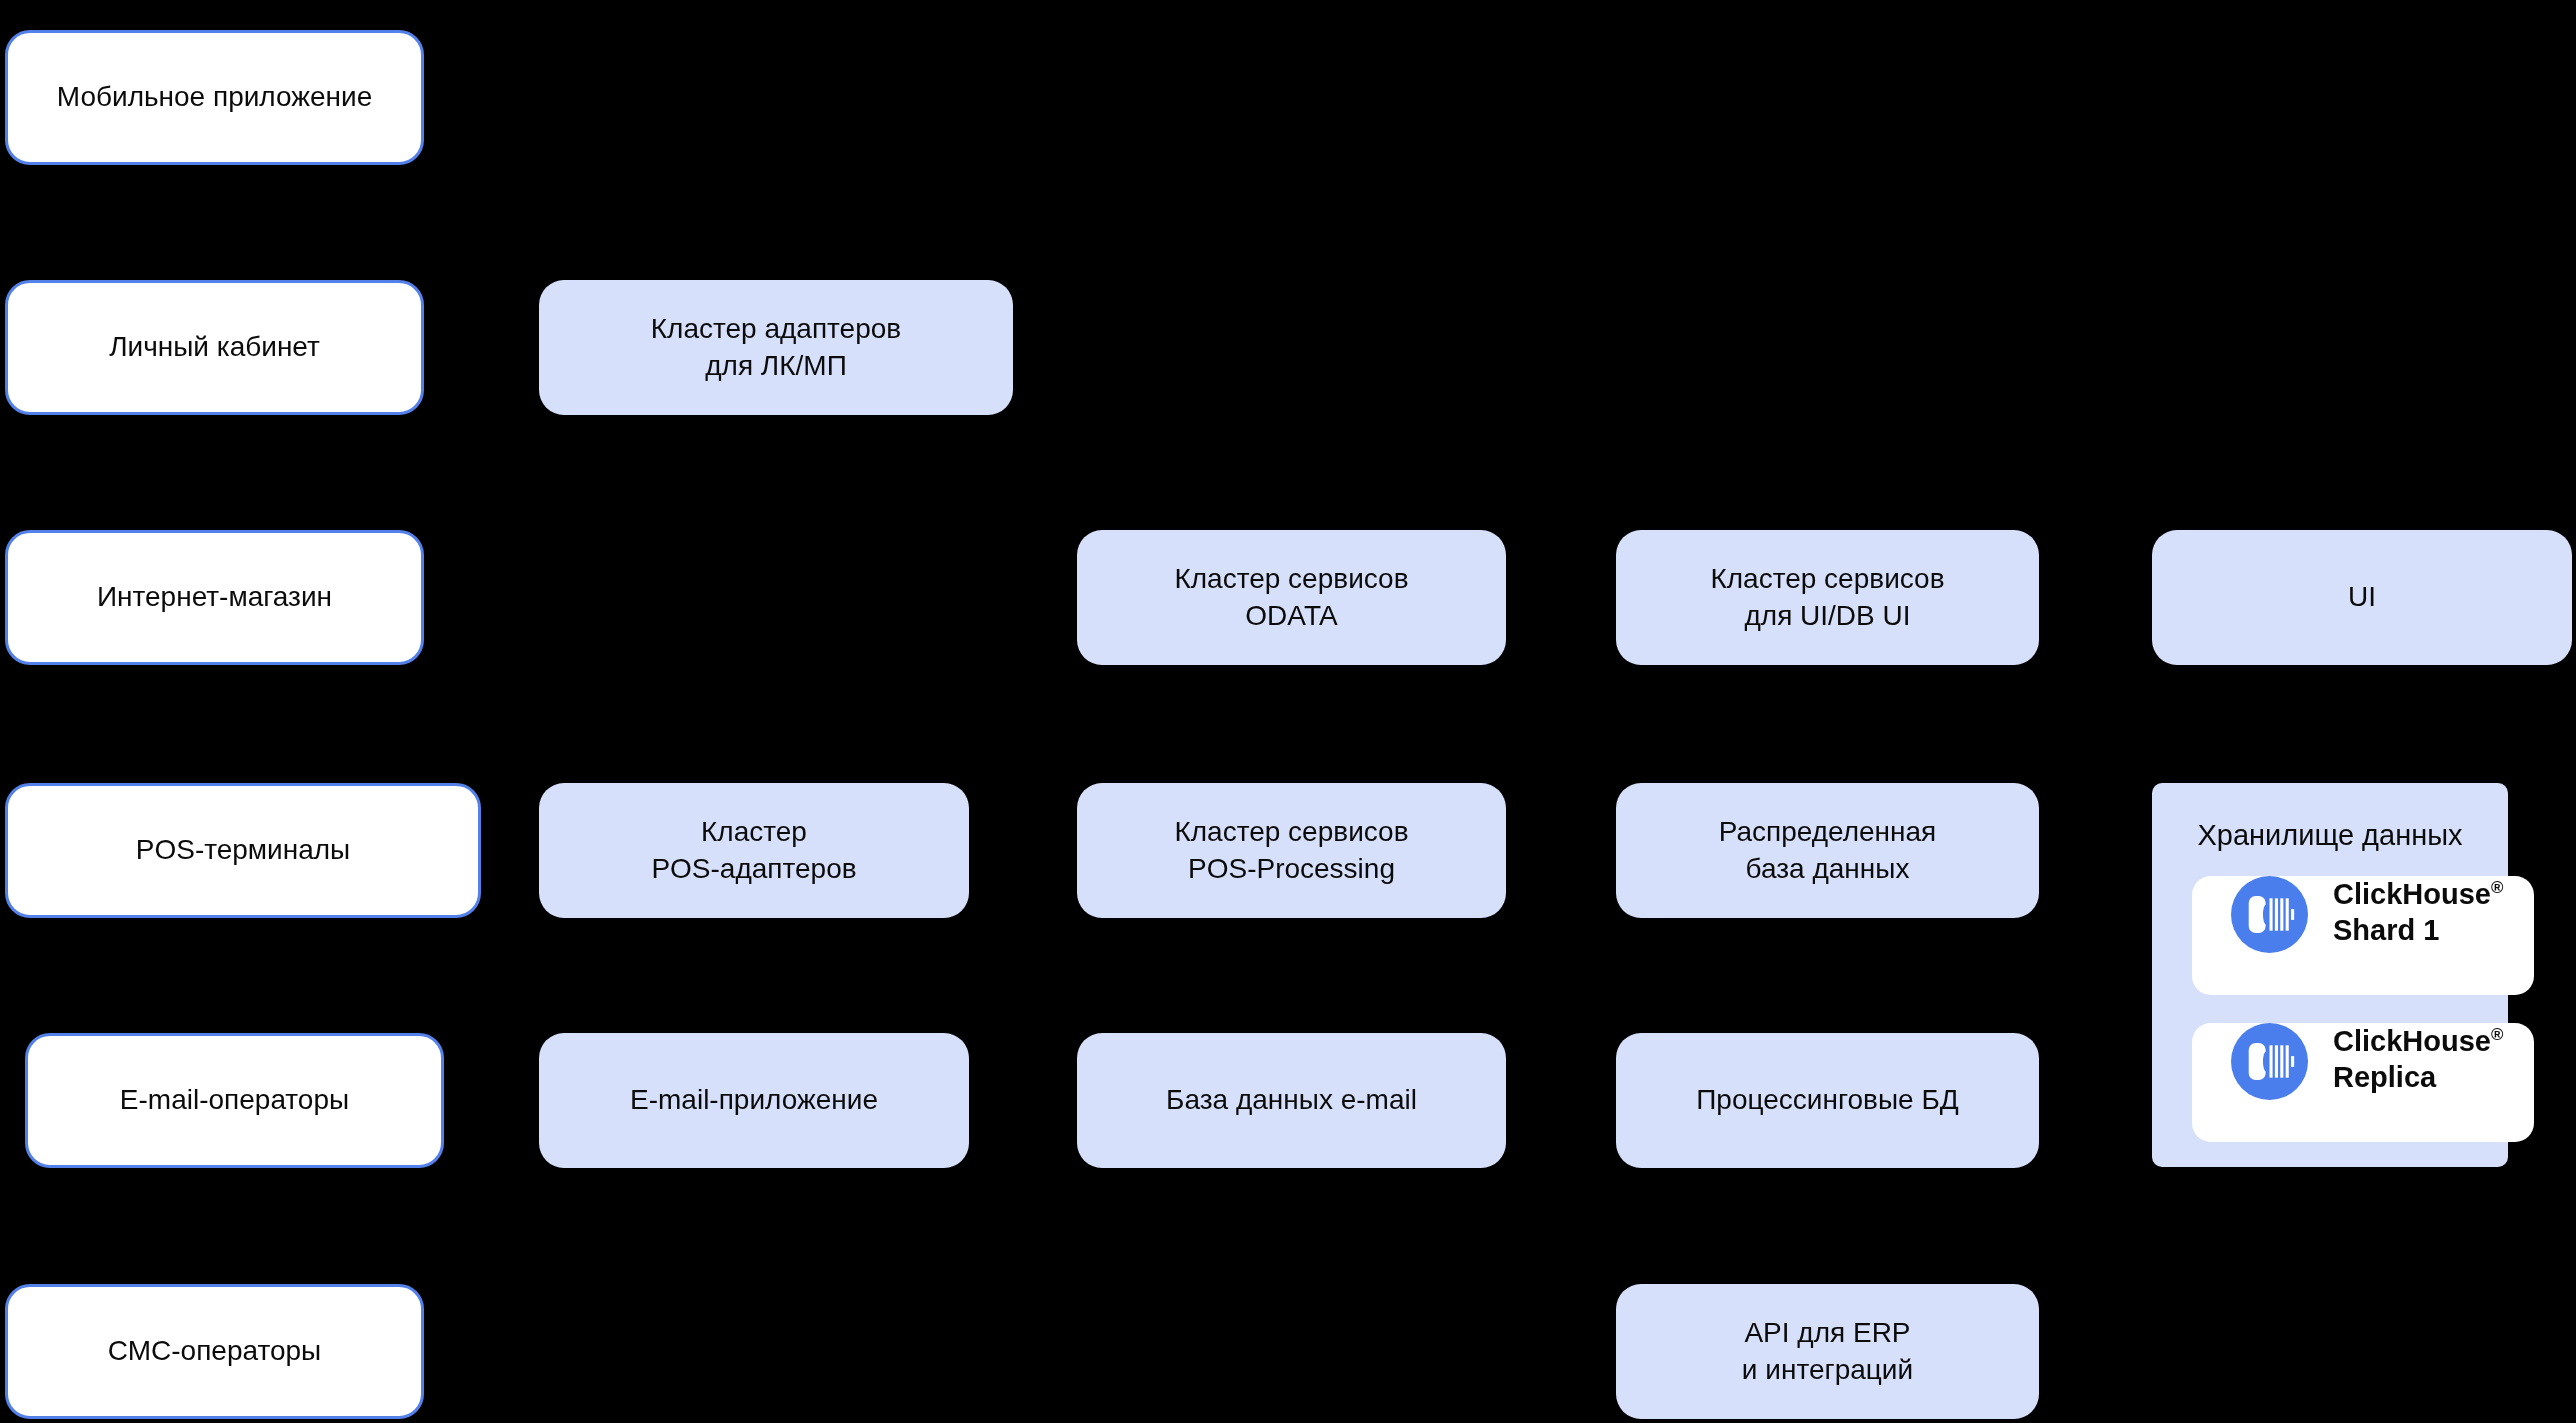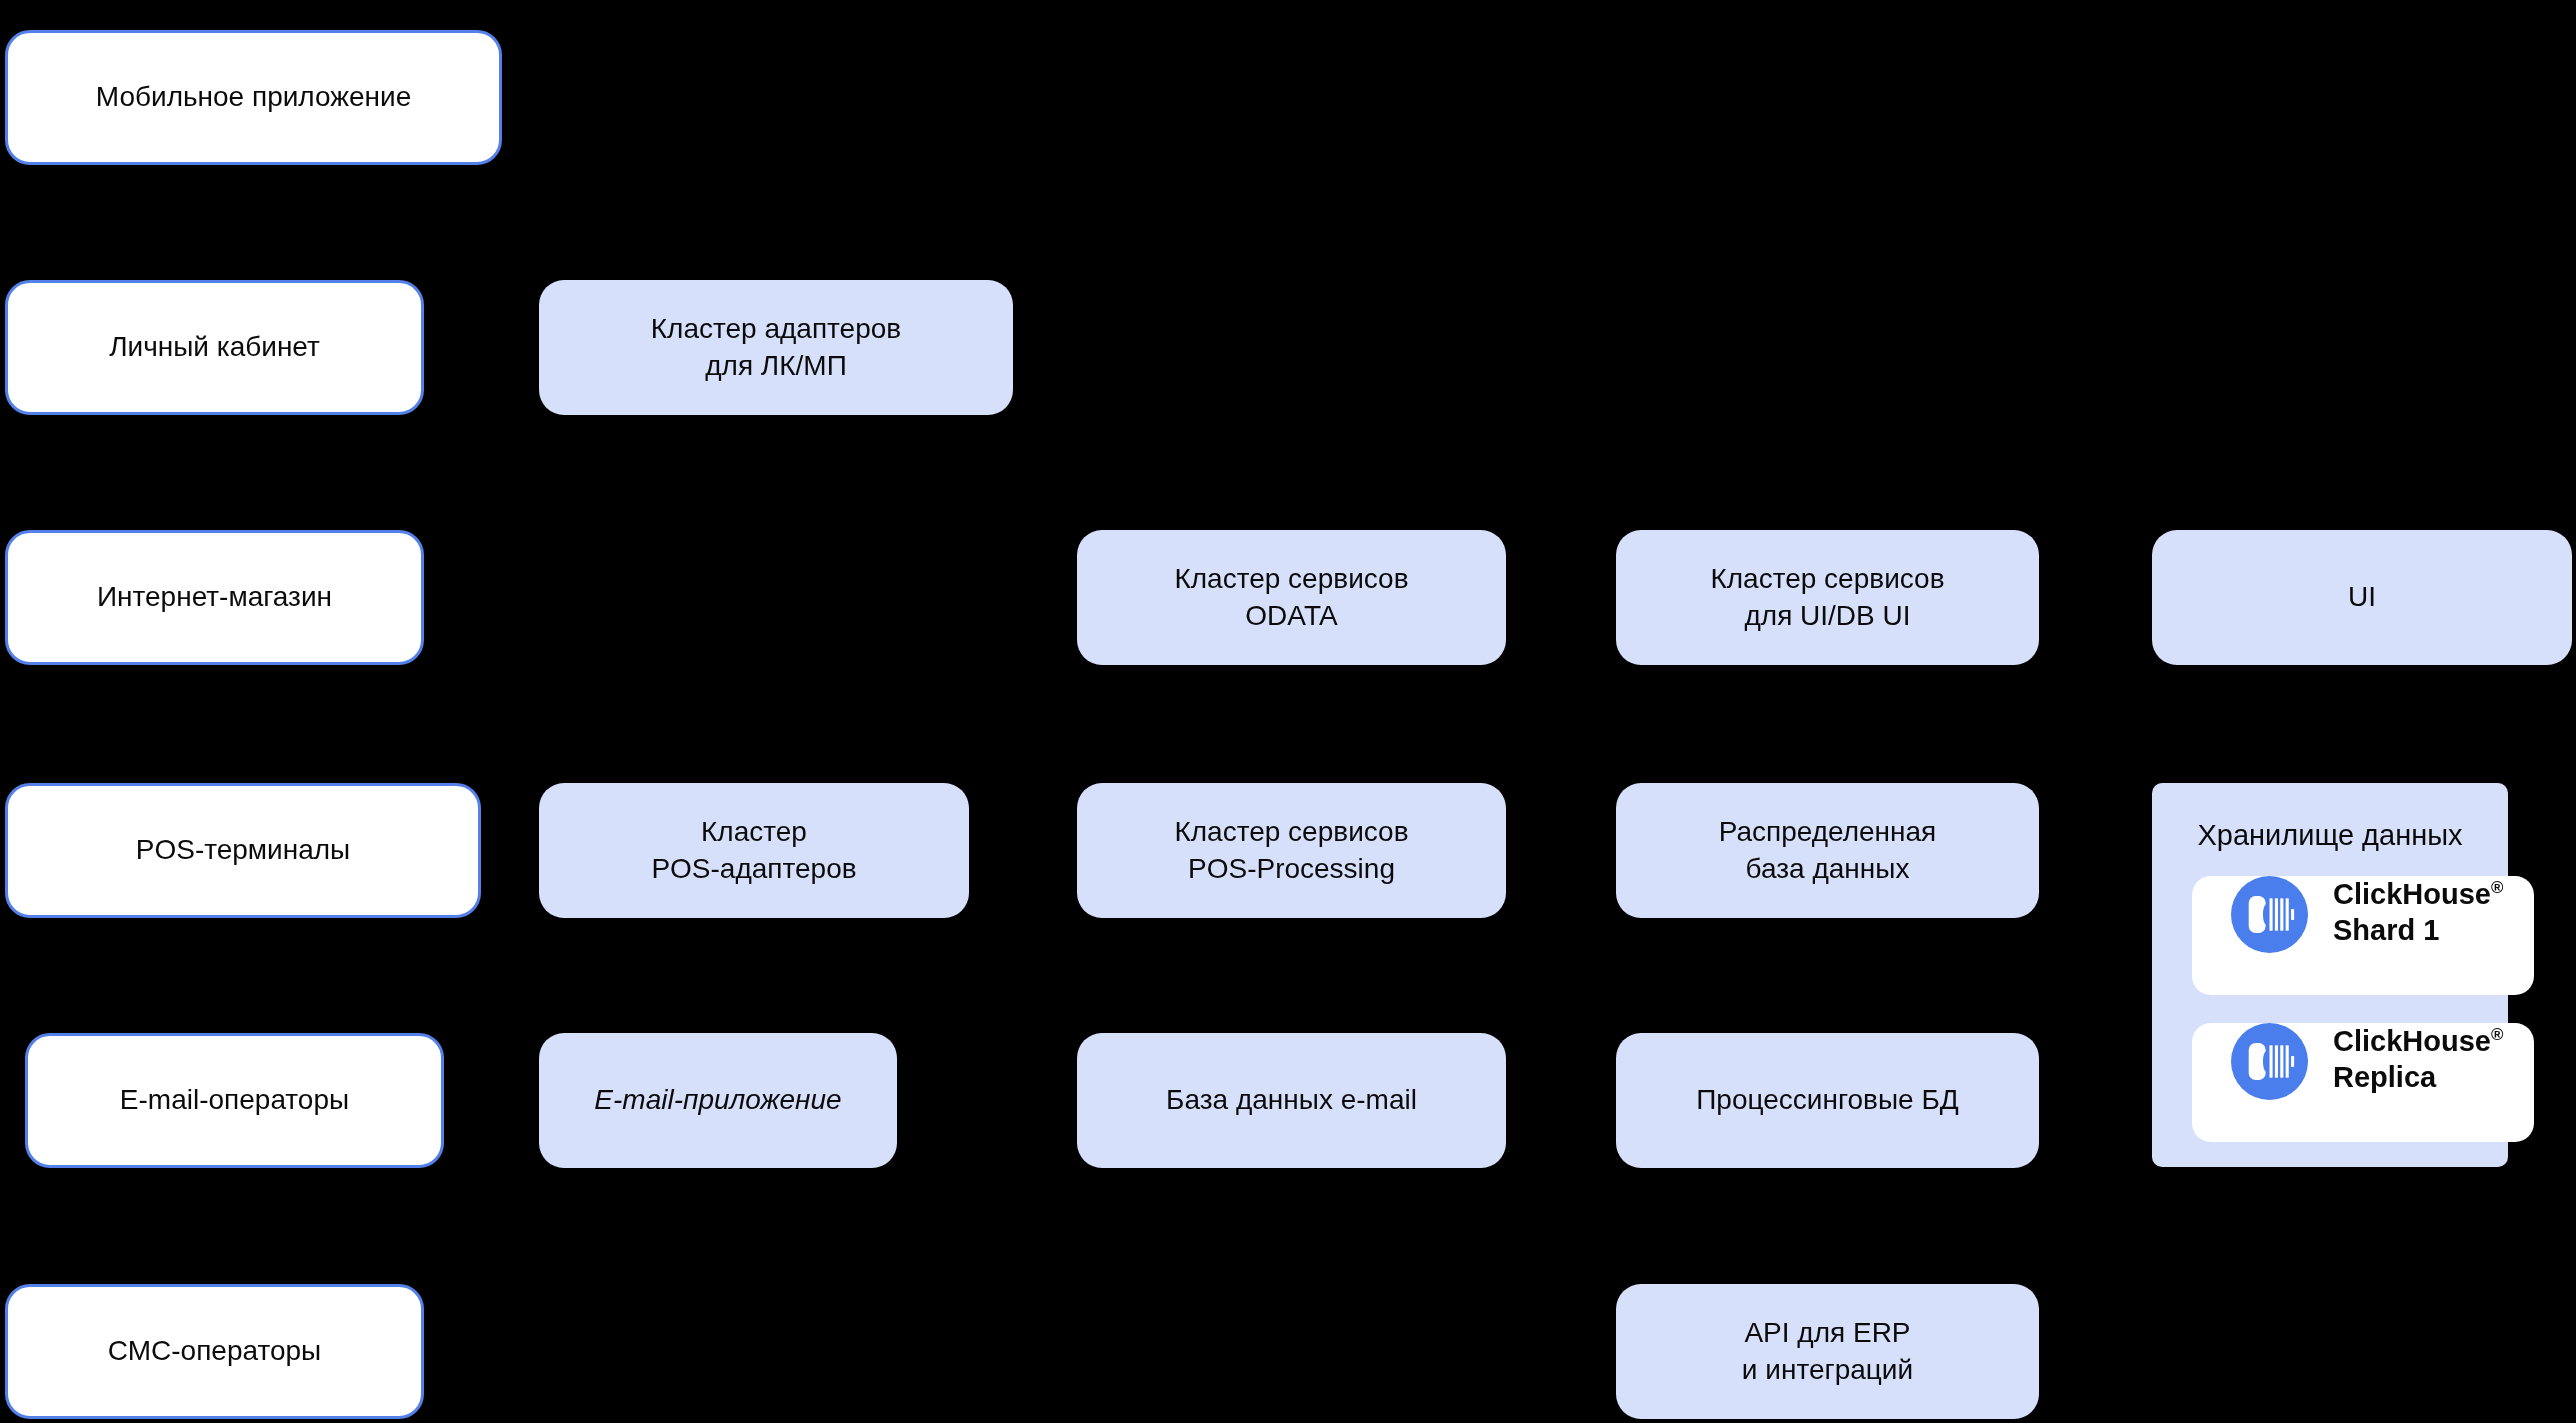--- a/index.html
+++ b/index.html
@@ -82,39 +82,39 @@
   .card-txt sup {
     font-size: 58%;
     line-height: 0;
   }
 </style>
 </head>
 <body>
 
 <div id="canvas">
 
-  <div class="node src" style="left:5px; top:30px; width:497px;">Мобильное приложение</div>
+  <div class="node src" style="left:5px; top:30px; width:419px;">Мобильное приложение</div>
 
   <div class="node src" style="left:5px; top:280px; width:419px;">Личный кабинет</div>
 
   <div class="node src" style="left:5px; top:530px; width:419px;">Интернет-магазин</div>
 
   <div class="node src" style="left:5px; top:783px; width:476px;">POS-терминалы</div>
 
   <div class="node src" style="left:5px; top:1033px; width:419px;margin-left:20px;">E-mail-операторы</div>
 
   <div class="node src" style="left:5px; top:1284px; width:419px;">СМС-операторы</div>
 
   <div class="node svc" style="left:539px; top:280px; width:474px;">Кластер адаптеров
 для ЛК/МП</div>
 
   <div class="node svc" style="left:539px; top:783px; width:430px;">Кластер
 POS-адаптеров</div>
 
-  <div class="node svc" style="left:539px; top:1033px; width:358px;font-style:italic;">E-mail-приложение</div>
+  <div class="node svc" style="left:539px; top:1033px; width:430px;">E-mail-приложение</div>
 
   <div class="node svc" style="left:1077px; top:530px; width:429px;">Кластер сервисов
 ODATA</div>
 
   <div class="node svc" style="left:1077px; top:783px; width:429px;">Кластер сервисов
 POS-Processing</div>
 
   <div class="node svc" style="left:1077px; top:1033px; width:429px;">База данных e-mail</div>
 
   <div class="node svc" style="left:1616px; top:530px; width:423px;">Кластер сервисов

